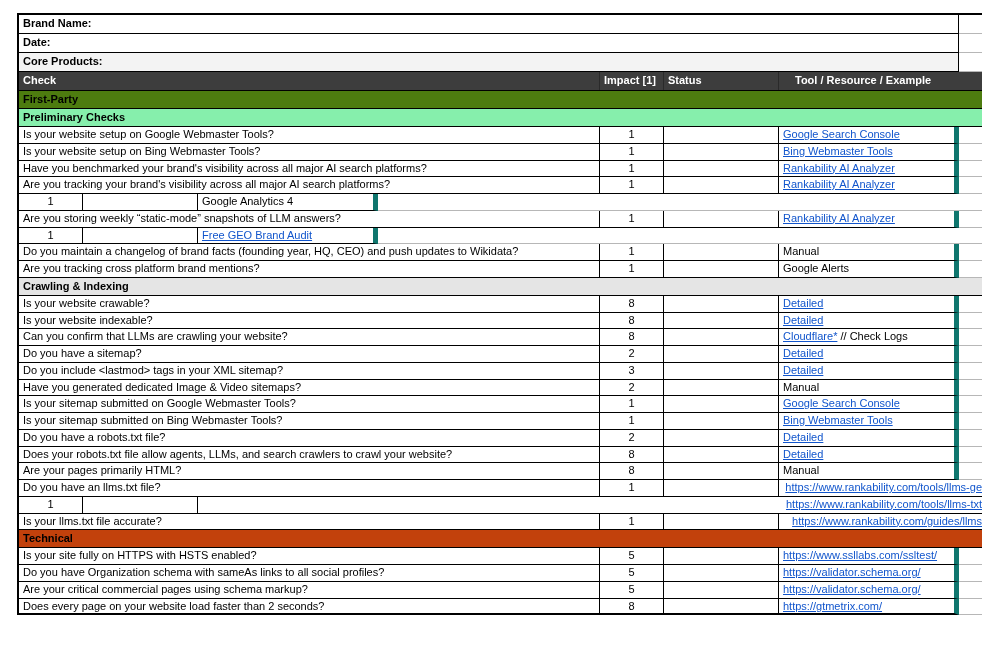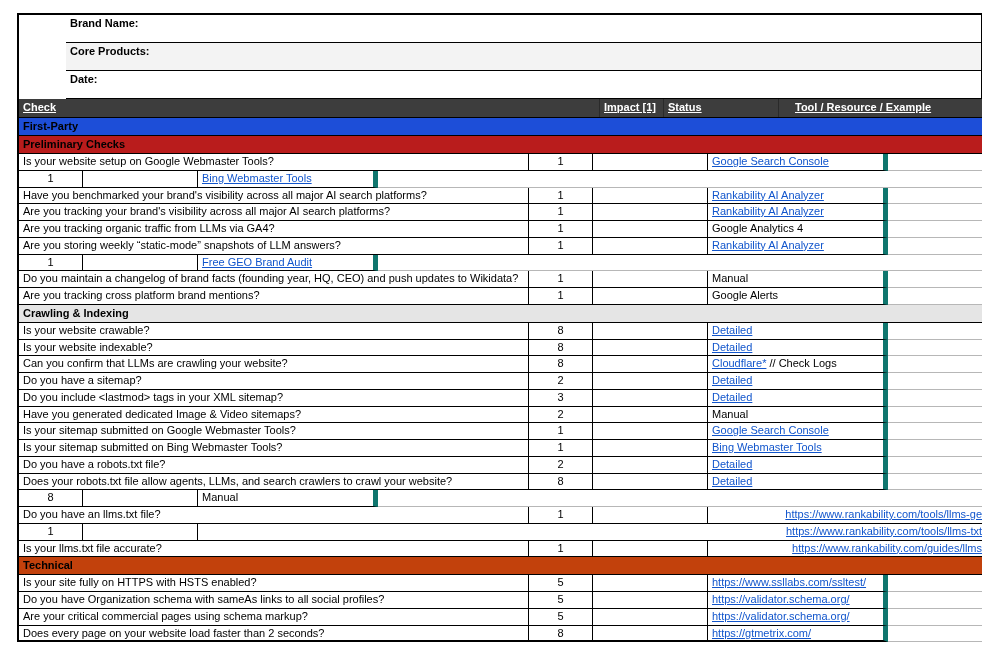--- a/index.html
+++ b/index.html
@@ -17,63 +17,62 @@
     left: 17px; top: 13px;
     width: 965px;
     border-top: 2px solid #000;
     border-left: 2px solid #000;
     box-sizing: border-box;
   }
   .row { display: flex; box-sizing: border-box; }
   .row > div { box-sizing: border-box; overflow: hidden; }
 
   
-  .info-row { height: 28px; margin-left: 47px; }
+  .info-row { height: 19px; }
   .info-row .label-cell {
     width: 940px;
     border-right: 1px solid #000;
     border-bottom: 1px solid #000;
     font-weight: bold;
     padding: 2px 0 0 4px;
   }
   .info-row.shade .label-cell { background: #f3f3f3; }
   .info-row .extra {
     flex: 1;
     border-bottom: 1px solid #b7b7b7;
   }
 
   
   .header-row {
     height: 19px;
     background: #3d3d3d;
     color: #ffffff;
     font-weight: bold;
     border-bottom: 1px solid #000;
-    text-decoration: underline;
   }
   .header-row > div { padding: 2px 0 0 4px; }
   .hdr-check  { width: 581px; border-right: 1px solid #2a2a2a; }
   .hdr-impact { width: 64px;  border-right: 1px solid #2a2a2a; }
   .hdr-status { width: 115px; border-right: 1px solid #2a2a2a; }
   .hdr-tool   { flex: 1; margin-left: 12px; }
 
   
   .section-row {
     height: 18px;
     font-weight: bold;
     border-bottom: 1px solid #000;
     padding: 2px 0 0 4px;
     box-sizing: border-box;
   }
 
   
   .data-row { height: 16.75px; }
   .data-row > div { padding-top: 1px; }
   .cell-check {
-    width: 510px;
+    width: 581px;
     border-right: 1px solid #000;
     border-bottom: 1px solid #000;
     padding-left: 4px;
     white-space: nowrap;
   }
   .cell-impact {
     width: 64px;
     border-right: 1px solid #000;
     border-bottom: 1px solid #000;
     text-align: center;
@@ -114,54 +113,55 @@
 </style>
 </head>
 <body>
 
 <div class="sheet">
 
   <div class="row info-row">
     <div class="label-cell">Brand Name:</div>
     <div class="extra"></div>
   </div>
+  <div class="row info-row">
+    <div class="label-cell">Date:</div>
+    <div class="extra"></div>
+  </div>
   <div class="row info-row shade">
     <div class="label-cell">Core Products:</div>
-    <div class="extra"></div>
-  </div>
-  <div class="row info-row">
-    <div class="label-cell">Date:</div>
     <div class="extra"></div>
   </div>
 
   <div class="row header-row">
     <div class="hdr-check">Check</div>
     <div class="hdr-impact">Impact [1]</div>
     <div class="hdr-status">Status</div>
     <div class="hdr-tool">Tool / Resource / Example</div>
   </div>
 
   <div id="rows-container">
-  <div class="section-row" style="background: #1d4ed8;">
+  <div class="section-row" style="background: #4d7c0f;">
     <span class="section-title">First-Party</span>
   </div>
 
-  <div class="section-row" style="background: #b91c1c;">
+  <div class="section-row" style="background: #86efac;">
     <span class="section-title">Preliminary Checks</span>
   </div>
 
   <div class="row data-row">
     <div class="cell-check">Is your website setup on Google Webmaster Tools?</div>
     <div class="cell-impact">1</div>
     <div class="cell-status"></div>
     <div class="cell-tool"><a class="tool-link">Google Search Console</a></div>
     <div class="cell-extra"></div>
   </div>
 
   <div class="row data-row">
+    <div class="cell-check">Is your website setup on Bing Webmaster Tools?</div>
     <div class="cell-impact">1</div>
     <div class="cell-status"></div>
     <div class="cell-tool"><a class="tool-link">Bing Webmaster Tools</a></div>
     <div class="cell-extra"></div>
   </div>
 
   <div class="row data-row">
     <div class="cell-check">Have you benchmarked your brand's visibility across all major AI search platforms?</div>
     <div class="cell-impact">1</div>
     <div class="cell-status"></div>
@@ -171,21 +171,20 @@
 
   <div class="row data-row">
     <div class="cell-check">Are you tracking your brand's visibility across all major AI search platforms?</div>
     <div class="cell-impact">1</div>
     <div class="cell-status"></div>
     <div class="cell-tool"><a class="tool-link">Rankability AI Analyzer</a></div>
     <div class="cell-extra"></div>
   </div>
 
   <div class="row data-row">
-    <div class="cell-check">Are you tracking organic traffic from LLMs via GA4?</div>
     <div class="cell-impact">1</div>
     <div class="cell-status"></div>
     <div class="cell-tool"><span>Google Analytics 4</span></div>
     <div class="cell-extra"></div>
   </div>
 
   <div class="row data-row">
     <div class="cell-check">Are you storing weekly “static-mode” snapshots of LLM answers?</div>
     <div class="cell-impact">1</div>
     <div class="cell-status"></div>
@@ -294,20 +293,21 @@
 
   <div class="row data-row">
     <div class="cell-check">Does your robots.txt file allow agents, LLMs, and search crawlers to crawl your website?</div>
     <div class="cell-impact">8</div>
     <div class="cell-status"></div>
     <div class="cell-tool"><a class="tool-link">Detailed</a></div>
     <div class="cell-extra"></div>
   </div>
 
   <div class="row data-row">
+    <div class="cell-check">Are your pages primarily HTML?</div>
     <div class="cell-impact">8</div>
     <div class="cell-status"></div>
     <div class="cell-tool"><span>Manual</span></div>
     <div class="cell-extra"></div>
   </div>
 
   <div class="row data-row">
     <div class="cell-check">Do you have an llms.txt file?</div>
     <div class="cell-impact">1</div>
     <div class="cell-status"></div>

